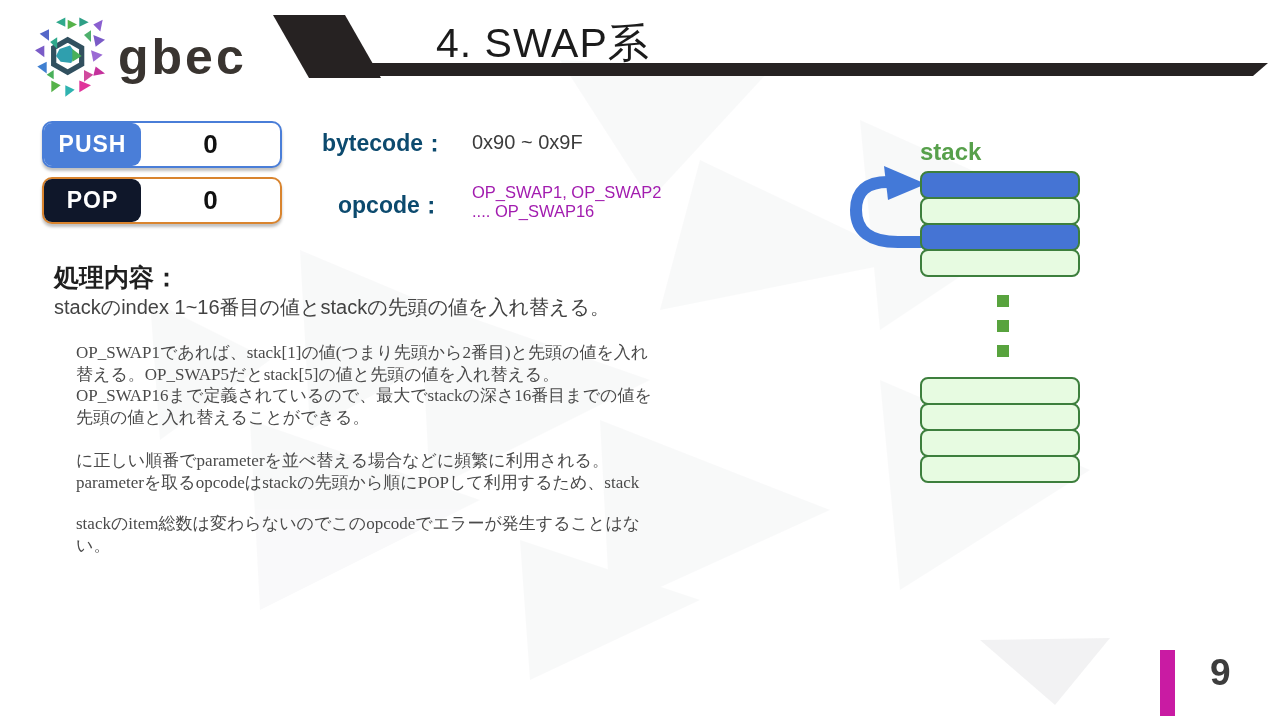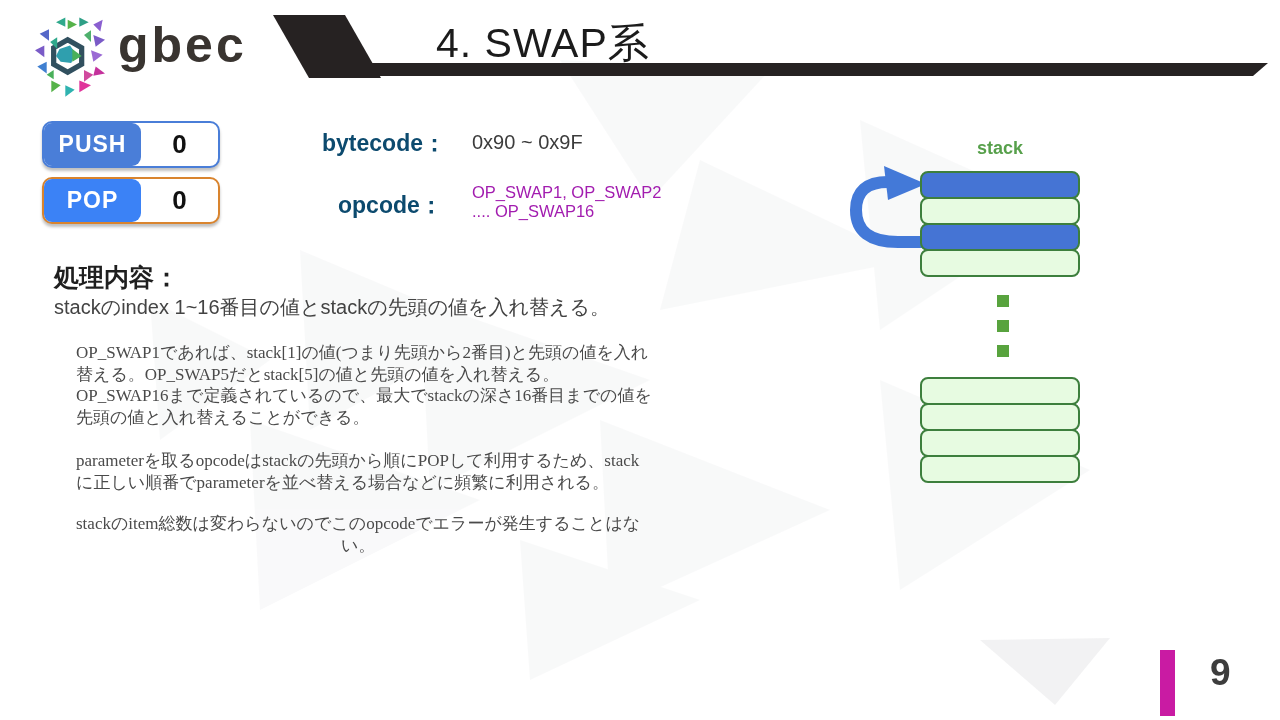--- a/index.html
+++ b/index.html
@@ -3,62 +3,62 @@
 <meta charset="utf-8">
 <style>
   html,body{margin:0;padding:0;background:#888;}
   .slide{
     position:relative;width:1280px;height:720px;background:#ffffff;
     overflow:hidden;font-family:"Liberation Sans",sans-serif;
   }
   
   .watermark{position:absolute;left:0;top:0;width:1280px;height:720px;pointer-events:none;}
   
-  .logo{position:absolute;left:32px;top:14px;display:flex;align-items:flex-start;}
+  .logo{position:absolute;left:32px;top:14px;display:flex;align-items:center;}
   .logo-mark{width:76px;height:84px;}
   .logo-text{font-size:50px;font-weight:800;color:#393430;letter-spacing:3px;margin-left:10px;margin-top:2px;}
   .banner-svg{position:absolute;left:0;top:0;width:1280px;height:95px;}
   .page-title{
     position:absolute;left:436px;top:16px;font-size:41px;font-weight:400;
     color:#1b1b1b;letter-spacing:1px;white-space:nowrap;text-align:center;
   }
   
   .counter{
-    position:absolute;left:42px;width:178px;height:47px;border-radius:10px;
+    position:absolute;left:42px;width:240px;height:47px;border-radius:10px;
     display:flex;overflow:hidden;background:#fff;box-sizing:border-box;
     box-shadow:0 3px 3px rgba(0,0,0,0.25);
   }
   .counter.push{top:121px;border:2.5px solid #4a7ed8;}
   .counter.pop{top:177px;border:2.5px solid #d9842e;}
   .counter-label{
     width:97px;display:flex;align-items:center;justify-content:center;
     color:#fff;font-weight:bold;font-size:23px;border-radius:0 9px 9px 0;letter-spacing:1px;
   }
   .counter.push .counter-label{background:#4a7ed8;}
-  .counter.pop .counter-label{background:#3b82f6;}
+  .counter.pop .counter-label{background:#0f172a;}
   .counter-value{flex:1;display:flex;align-items:center;justify-content:center;
     font-weight:bold;font-size:26px;color:#111;}
   
   .meta-label{position:absolute;font-weight:bold;font-size:23px;color:#0c4a6e;white-space:nowrap;}
   .meta-value{position:absolute;font-size:20px;color:#3c3c3c;white-space:nowrap;}
   .bytecode-label{left:322px;top:128px;}
   .bytecode-value{left:472px;top:131px;}
   .opcode-label{left:322px;top:190px;margin-left:16px;}
   .opcode-value{left:472px;top:183px;font-size:16.5px;line-height:19px;color:#a21caf;}
   
   .content-heading{position:absolute;left:54px;top:250px;font-size:25px;font-weight:bold;color:#1f1f1f;white-space:nowrap;margin-top:11px;}
   .lead-line{position:absolute;left:54px;top:294px;font-size:20px;color:#434343;white-space:nowrap;}
   .para{position:absolute;left:76px;font-size:17px;line-height:21.5px;color:#4a4a4a;font-family:Liberation Serif, serif;}
   .para div{white-space:nowrap;}
   .para1{top:342px;}
   .para2{top:450px;}
-  .para3{top:513px;text-align:center;}
+  .para3{top:513px;}
   
-  .stack-label{position:absolute;left:920px;top:138px;width:160px;text-align:center;
-    font-size:18px;font-weight:bold;color:#57a04b;}
+  .stack-label{position:absolute;left:920px;top:138px;width:160px;
+    font-size:24px;font-weight:bold;color:#57a04b;}
   .stack-group{position:absolute;left:920px;width:160px;}
   .stack-top{top:171px;}
   .stack-bottom{top:377px;}
   .cell{
     width:160px;height:28px;box-sizing:border-box;border:2.5px solid #3d7f3d;
     border-radius:8px;background:#e7fbe1;
   }
   .cell + .cell{margin-top:-2px;}
   .cell.blue{background:#4574d4;}
   .dots{position:absolute;left:997px;top:295px;}
@@ -144,22 +144,22 @@
   <div class="lead-line">stackのindex 1~16番目の値とstackの先頭の値を入れ替える。</div>
 
   <div class="para para1">
     <div>OP_SWAP1であれば、stack[1]の値(つまり先頭から2番目)と先頭の値を入れ</div>
     <div>替える。OP_SWAP5だとstack[5]の値と先頭の値を入れ替える。</div>
     <div>OP_SWAP16まで定義されているので、最大でstackの深さ16番目までの値を</div>
     <div>先頭の値と入れ替えることができる。</div>
   </div>
 
   <div class="para para2">
+    <div>に正しい順番でparameterを並べ替える場合などに頻繁に利用される。</div>
     <div>parameterを取るopcodeはstackの先頭から順にPOPして利用するため、stack</div>
-    <div>に正しい順番でparameterを並べ替える場合などに頻繁に利用される。</div>
   </div>
 
   <div class="para para3">
     <div>stackのitem総数は変わらないのでこのopcodeでエラーが発生することはな</div>
     <div>い。</div>
   </div>
 
   <div class="stack-label">stack</div>
 
   <svg class="swap-arrow" viewBox="0 0 100 100">

